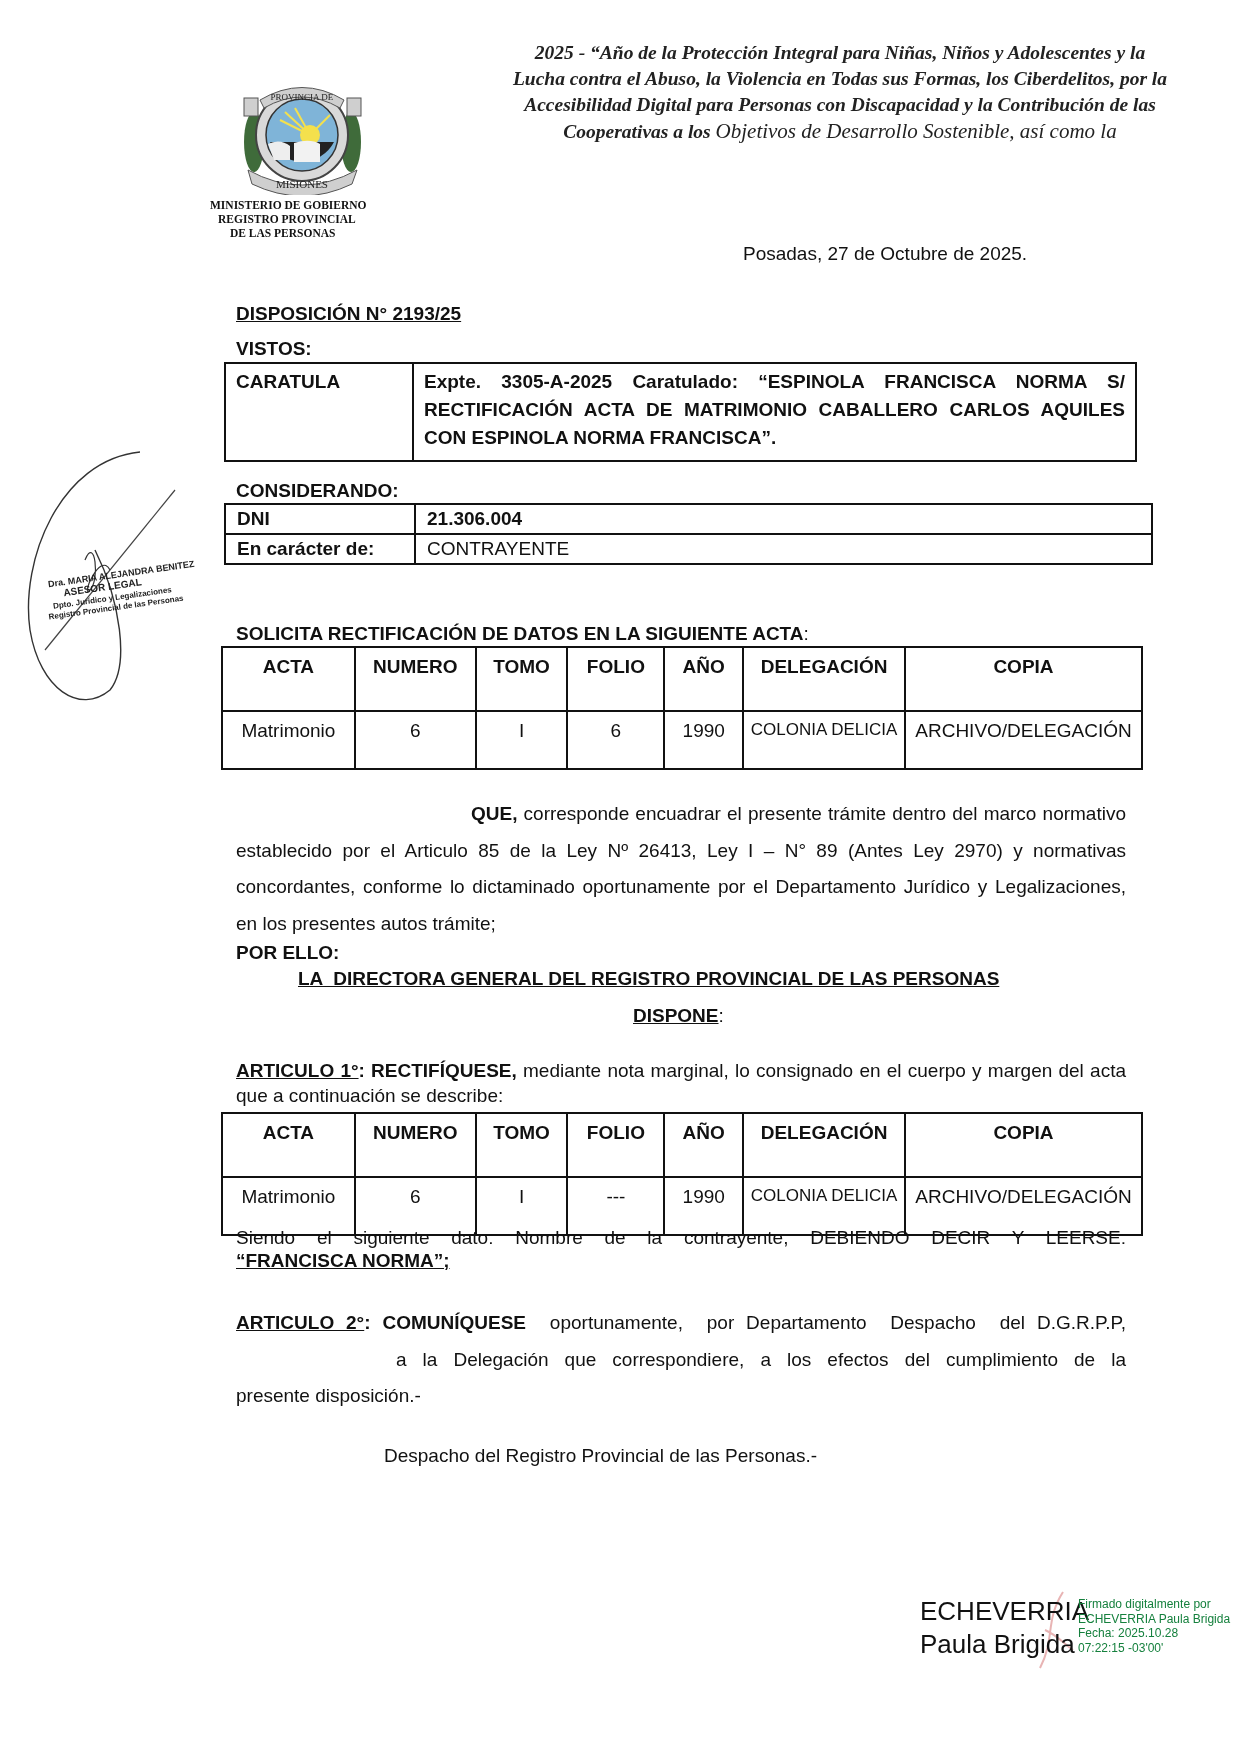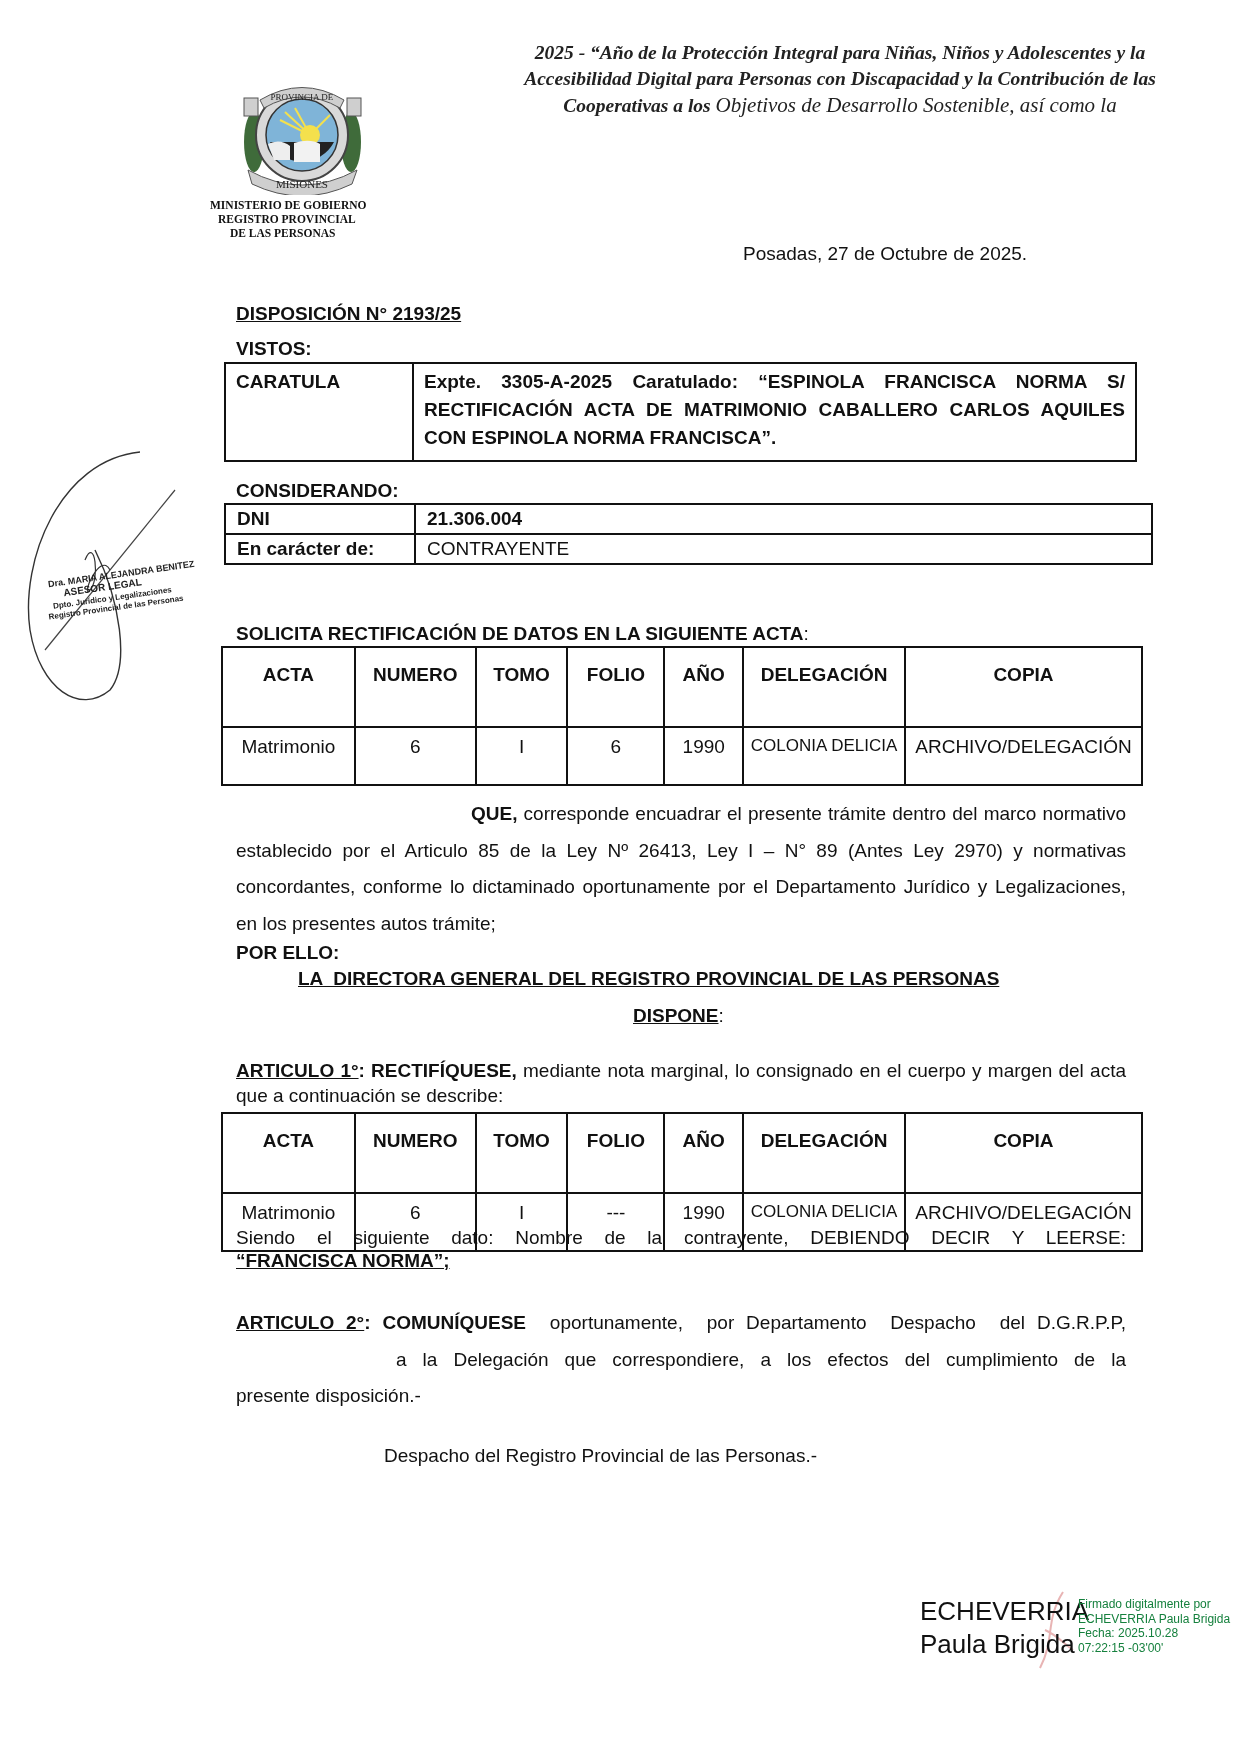--- a/index.html
+++ b/index.html
@@ -32,21 +32,21 @@
   .t-caratula { left:224px; top:362px; width:913px; }
   .t-caratula td { padding:4px 10px 8px 10px; font-weight:bold; line-height:28px; }
   .t-caratula td.label { width:166px; }
   .t-caratula td.val { text-align:justify; text-align-last:left; }
 
   .t-cons { left:224px; top:503px; width:929px; }
   .t-cons td { padding:2px 11px 2px 11px; height:24px; line-height:24px; }
   .t-cons td.label { width:166px; font-weight:bold; }
 
   .t-acta { width:922px; }
-  .t-acta th { font-weight:bold; padding:16px 4px; height:46px; line-height:22px; }
+  .t-acta th { font-weight:bold; padding:8px 4px; height:46px; line-height:22px; }
   .t-acta td { text-align:center; padding:6px 4px; height:44px; line-height:25px; }
   .t-acta td.deleg { font-size:17px; line-height:24px; }
   .t-acta1 { left:221px; top:646px; }
   .t-acta2 { left:221px; top:1112px; }
 
   .para { left:236px; width:890px; font-size:19px; text-align:justify; }
   .que { top:796px; line-height:36.5px; }
   .que .indent { padding-left:235px; }
   .porello { left:236px; top:942px; font-size:19px; font-weight:bold; }
   .directora { left:298px; top:968px; font-size:19px; font-weight:bold; text-decoration:underline; }
@@ -99,20 +99,21 @@
 </div>
 
 <div class="abs ministry serif">
   <div>MINISTERIO DE GOBIERNO</div>
   <div>REGISTRO PROVINCIAL</div>
   <div>DE LAS PERSONAS</div>
 </div>
 
 <div class="abs motto">
   <div>2025 - “Año de la Protección Integral para Niñas, Niños y Adolescentes y la</div>
+  <div>Lucha contra el Abuso, la Violencia en Todas sus Formas, los Ciberdelitos, por la</div>
   <div>Accesibilidad Digital para Personas con Discapacidad y la Contribución de las</div>
   <div><span>Cooperativas a los </span><span class="plain">Objetivos de Desarrollo Sostenible, así como la</span></div>
 </div>
 
 <div class="abs date">Posadas, 27 de Octubre de 2025.</div>
 
 <div class="abs disp-title">DISPOSICIÓN N° 2193/25</div>
 
 <div class="abs vistos">VISTOS:</div>
 <table class="t-caratula">

